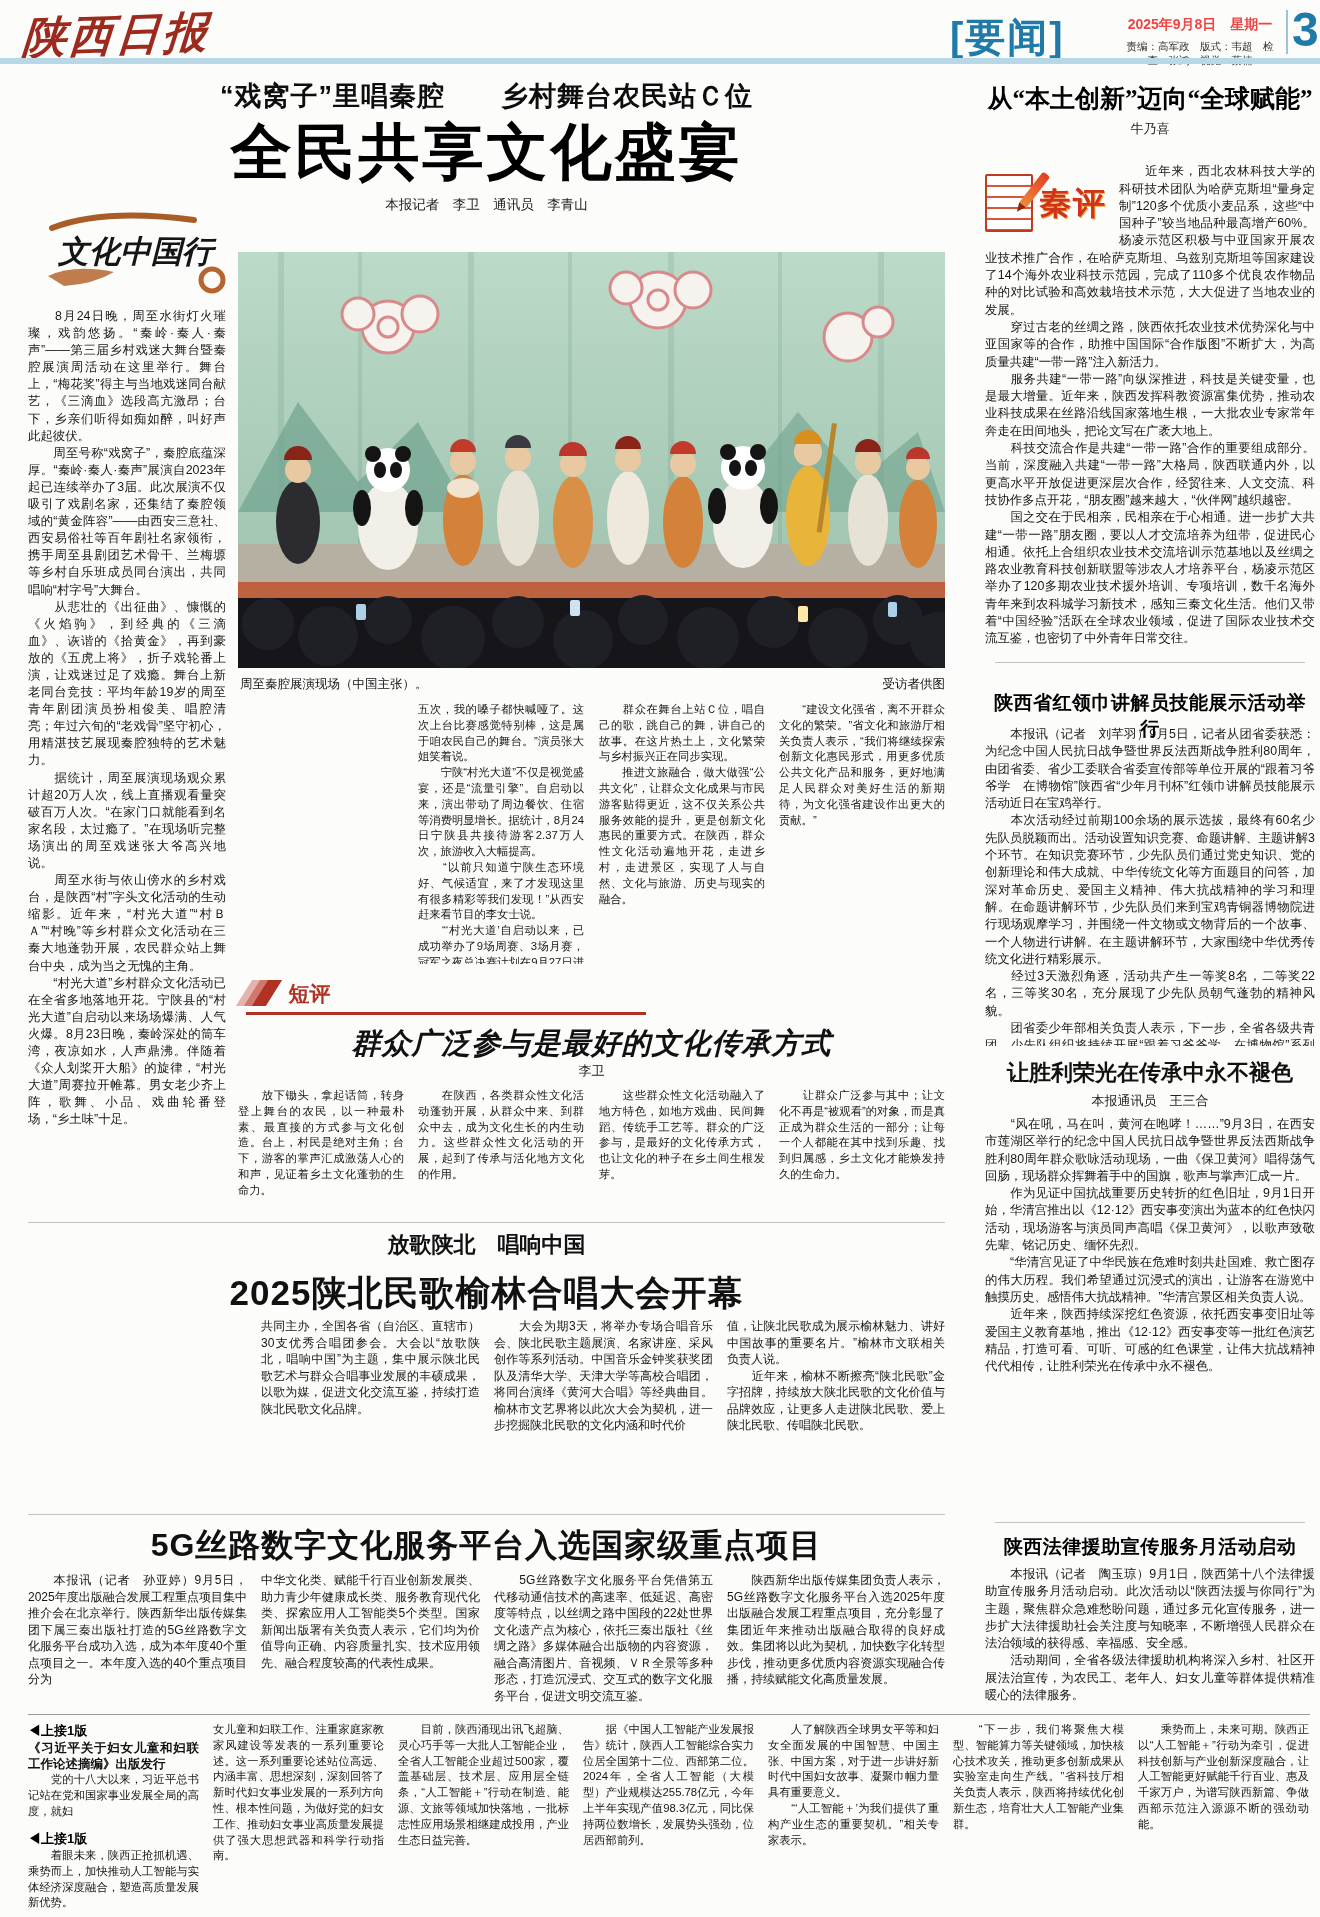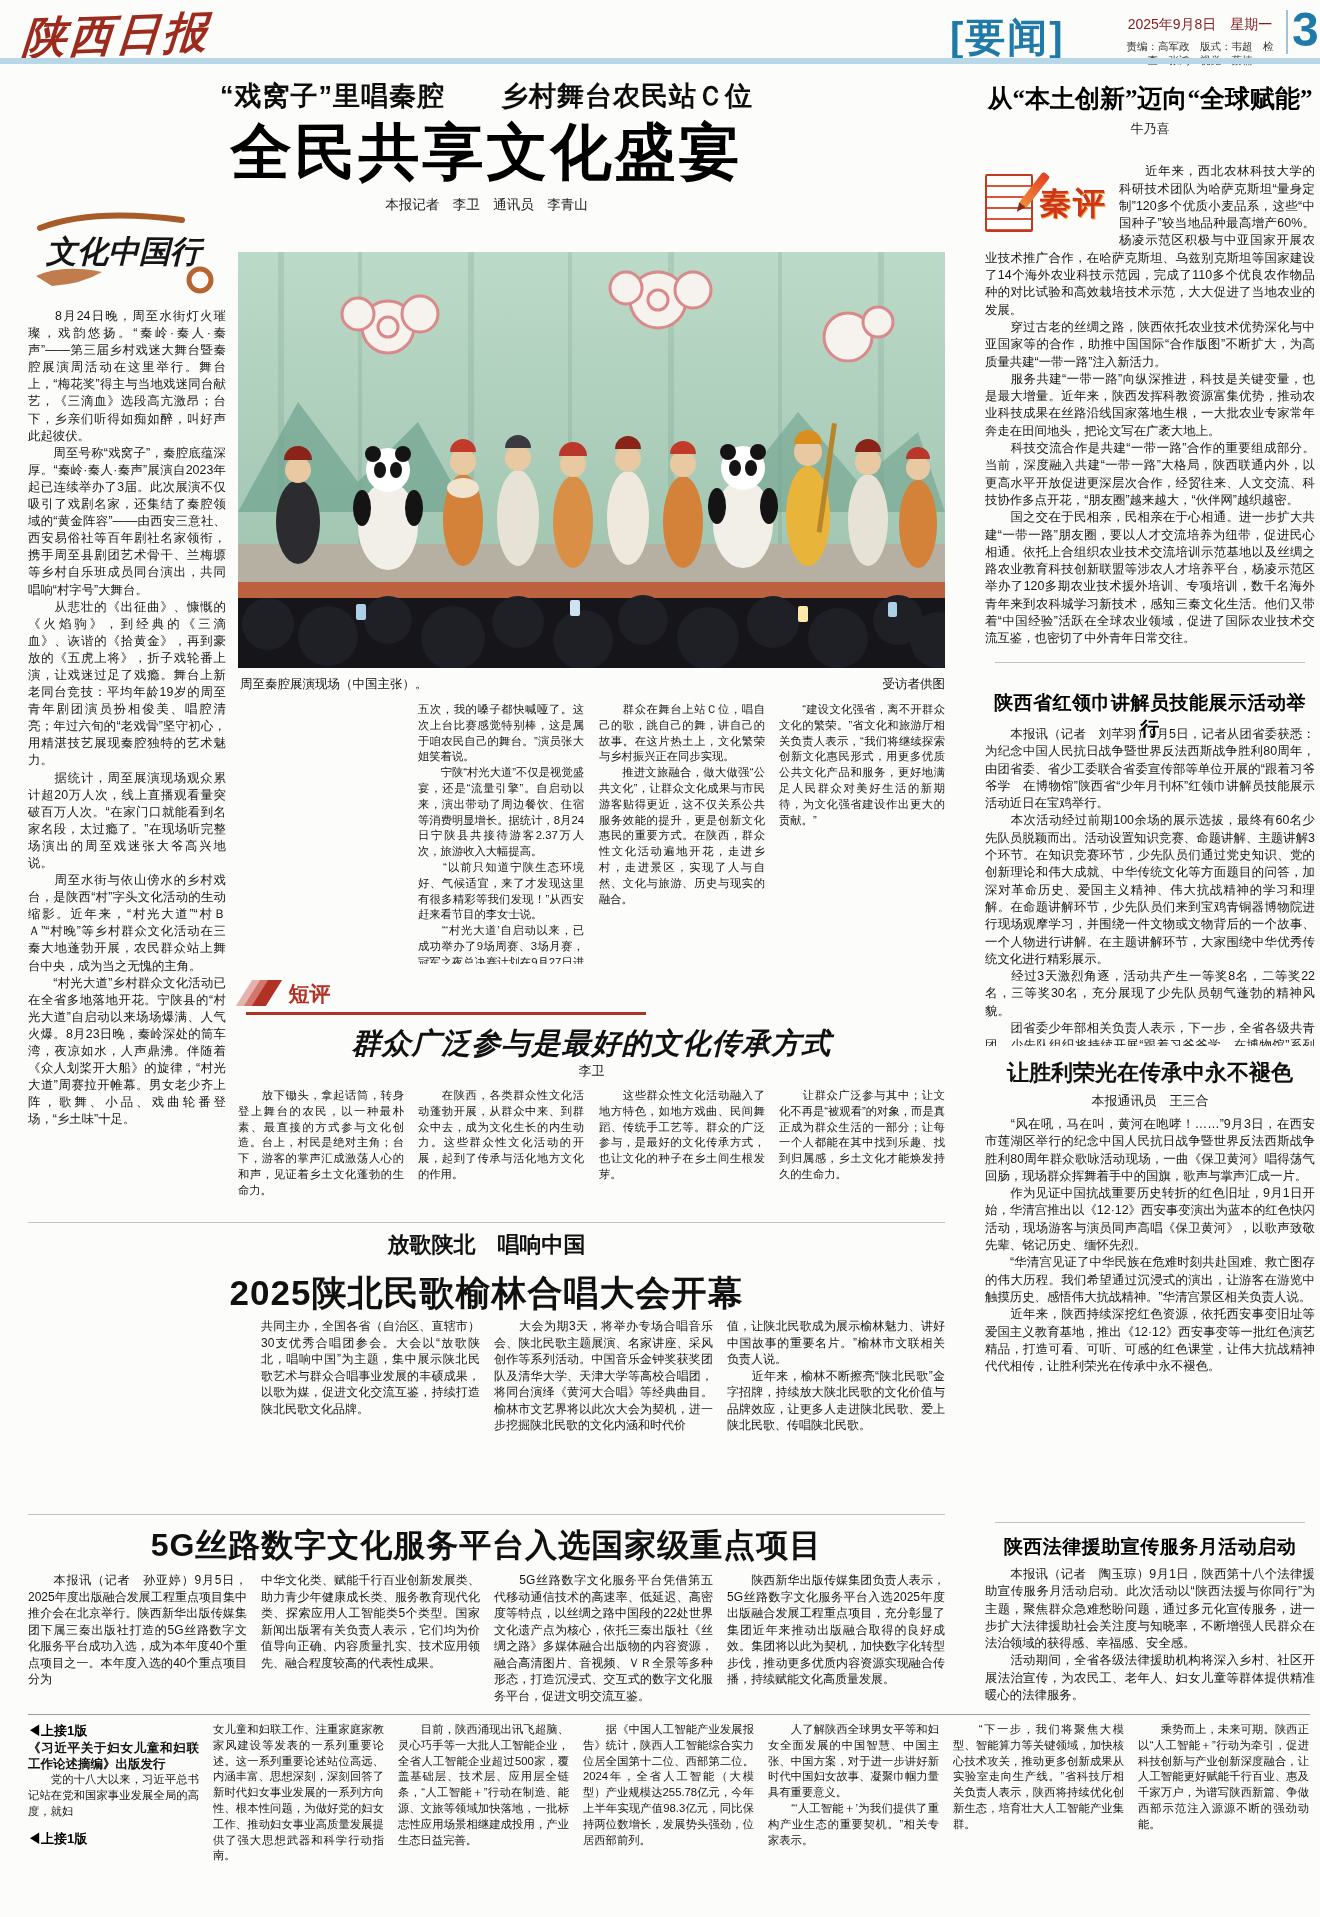--- a/index.html
+++ b/index.html
@@ -3,21 +3,21 @@
 <meta charset="utf-8">
 <style>
   html,body{margin:0;padding:0;background:#d9d9d9;}
   .page{position:relative;width:1320px;height:1917px;margin:0 auto;background:#fcfcfb;
         font-family:"Liberation Sans",sans-serif;color:#111;overflow:hidden;}
   .abs{position:absolute;}
   
   .masthead{font-family:"Liberation Serif",serif;font-weight:bold;font-style:italic;
             font-size:44px;color:#9c2a1d;letter-spacing:3px;transform:rotate(-2deg) skewX(-6deg);}
   .section-label{font-size:40px;font-weight:bold;color:#1f7aa8;letter-spacing:2px;}
-  .date-line{font-size:14px;color:#7f1d1d;font-weight:normal;}
+  .date-line{font-size:14px;color:#ef4444;font-weight:bold;}
   .staff-line{font-size:10.5px;color:#333;margin-top:6px;}
   .page-num{font-size:48px;font-weight:bold;color:#1f7aa8;}
   .blue-band{background:#b9d8e7;}
   .vline{background:#9fc3d6;width:2px;}
   
   .jt{font-size:12px;line-height:16.5px;text-align:justify;white-space:pre-line;
       overflow:hidden;color:#161616;text-justify:inter-ideograph;}
   .jt-sm{font-size:11.3px;line-height:15.8px;}
   .jt-side{font-size:12.4px;line-height:17.3px;}
   .jt-col1{font-size:12.4px;line-height:17.1px;}
@@ -63,21 +63,21 @@
     <div class="staff-line">责编：高军政　版式：韦超　检查：张鸿　视觉：蔡楠</div>
   </div>
   <div class="abs vline" style="left:1286px;top:10px;height:44px;"></div>
   <div class="abs page-num" style="left:1292px;top:2px;">3</div>
   <div class="abs blue-band" style="left:0;top:58px;width:1320px;height:6px;"></div>
 
   <div class="abs kicker-main ctr" style="left:28px;top:78px;width:917px;">“戏窝子”里唱秦腔　　乡村舞台农民站Ｃ位</div>
   <div class="abs title-main ctr" style="left:28px;top:112px;width:917px;">全民共享文化盛宴</div>
   <div class="abs byline ctr" style="left:28px;top:196px;width:917px;">本报记者　李卫　通讯员　李青山</div>
 
-  <div class="abs" style="left:32px;top:206px;width:196px;height:96px;">
+  <div class="abs" style="left:44px;top:206px;width:196px;height:96px;">
     <svg width="196" height="96" viewBox="0 0 196 96">
       <path d="M8 22 Q60 2 150 14" stroke="#a85c28" stroke-width="6" fill="none" stroke-linecap="round"></path>
       <path d="M4 70 Q30 58 70 66 Q50 78 20 80 Z" fill="#b5652d" opacity="0.85"></path>
       <circle cx="168" cy="74" r="11" fill="none" stroke="#b5652d" stroke-width="5"></circle>
       <text x="14" y="56" font-family="Liberation Serif, serif" font-size="31" font-weight="bold" font-style="italic" fill="#151515">文化中国行</text>
     </svg>
   </div>
 
   <div class="abs jt jt-col1" style="left:28px;top:308px;width:198px;height:905px;">　　8月24日晚，周至水街灯火璀璨，戏韵悠扬。“秦岭·秦人·秦声”——第三届乡村戏迷大舞台暨秦腔展演周活动在这里举行。舞台上，“梅花奖”得主与当地戏迷同台献艺，《三滴血》选段高亢激昂；台下，乡亲们听得如痴如醉，叫好声此起彼伏。
 　　周至号称“戏窝子”，秦腔底蕴深厚。“秦岭·秦人·秦声”展演自2023年起已连续举办了3届。此次展演不仅吸引了戏剧名家，还集结了秦腔领域的“黄金阵容”——由西安三意社、西安易俗社等百年剧社名家领衔，携手周至县剧团艺术骨干、兰梅塬等乡村自乐班成员同台演出，共同唱响“村字号”大舞台。
@@ -288,20 +288,21 @@
   <div class="abs jt jt-side" style="left:985px;top:1566px;width:330px;height:144px;">　　本报讯（记者　陶玉琼）9月1日，陕西第十八个法律援助宣传服务月活动启动。此次活动以“陕西法援与你同行”为主题，聚焦群众急难愁盼问题，通过多元化宣传服务，进一步扩大法律援助社会关注度与知晓率，不断增强人民群众在法治领域的获得感、幸福感、安全感。
 　　活动期间，全省各级法律援助机构将深入乡村、社区开展法治宣传，为农民工、老年人、妇女儿童等群体提供精准暖心的法律服务。</div>
 
   <div class="hr abs" style="left:28px;top:1714px;width:1282px;background:#9a9a9a;"></div>
 
   <div class="abs" style="left:28px;top:1722px;width:171px;height:190px;overflow:hidden;">
     <div class="jump">◀上接1版</div>
     <div class="jump-title">《习近平关于妇女儿童和妇联工作论述摘编》出版发行</div>
     <div class="jt jt-sm" style="height:54px;">　　党的十八大以来，习近平总书记站在党和国家事业发展全局的高度，就妇</div>
     <div class="jump" style="margin-top:4px;">◀上接1版</div>
+    <div class="jt jt-sm">　　着眼未来，陕西正抢抓机遇、乘势而上，加快推动人工智能与实体经济深度融合，塑造高质量发展新优势。</div>
   </div>
   <div class="abs jt jt-sm" style="left:213px;top:1722px;width:171px;height:190px;">女儿童和妇联工作、注重家庭家教家风建设等发表的一系列重要论述。这一系列重要论述站位高远、内涵丰富、思想深刻，深刻回答了新时代妇女事业发展的一系列方向性、根本性问题，为做好党的妇女工作、推动妇女事业高质量发展提供了强大思想武器和科学行动指南。</div>
   <div class="abs jt jt-sm" style="left:398px;top:1722px;width:171px;height:190px;">　　目前，陕西涌现出讯飞超脑、灵心巧手等一大批人工智能企业，全省人工智能企业超过500家，覆盖基础层、技术层、应用层全链条，“人工智能＋”行动在制造、能源、文旅等领域加快落地，一批标志性应用场景相继建成投用，产业生态日益完善。</div>
   <div class="abs jt jt-sm" style="left:583px;top:1722px;width:171px;height:190px;">　　据《中国人工智能产业发展报告》统计，陕西人工智能综合实力位居全国第十二位、西部第二位。2024年，全省人工智能（大模型）产业规模达255.78亿元，今年上半年实现产值98.3亿元，同比保持两位数增长，发展势头强劲，位居西部前列。</div>
   <div class="abs jt jt-sm" style="left:768px;top:1722px;width:171px;height:190px;">　　人了解陕西全球男女平等和妇女全面发展的中国智慧、中国主张、中国方案，对于进一步讲好新时代中国妇女故事、凝聚巾帼力量具有重要意义。
 　　“‘人工智能＋’为我们提供了重构产业生态的重要契机。”相关专家表示。</div>
   <div class="abs jt jt-sm" style="left:953px;top:1722px;width:171px;height:190px;">　　“下一步，我们将聚焦大模型、智能算力等关键领域，加快核心技术攻关，推动更多创新成果从实验室走向生产线。”省科技厅相关负责人表示，陕西将持续优化创新生态，培育壮大人工智能产业集群。</div>
   <div class="abs jt jt-sm" style="left:1138px;top:1722px;width:171px;height:190px;">　　乘势而上，未来可期。陕西正以“人工智能＋”行动为牵引，促进科技创新与产业创新深度融合，让人工智能更好赋能千行百业、惠及千家万户，为谱写陕西新篇、争做西部示范注入源源不断的强劲动能。</div>
 
 </div>

